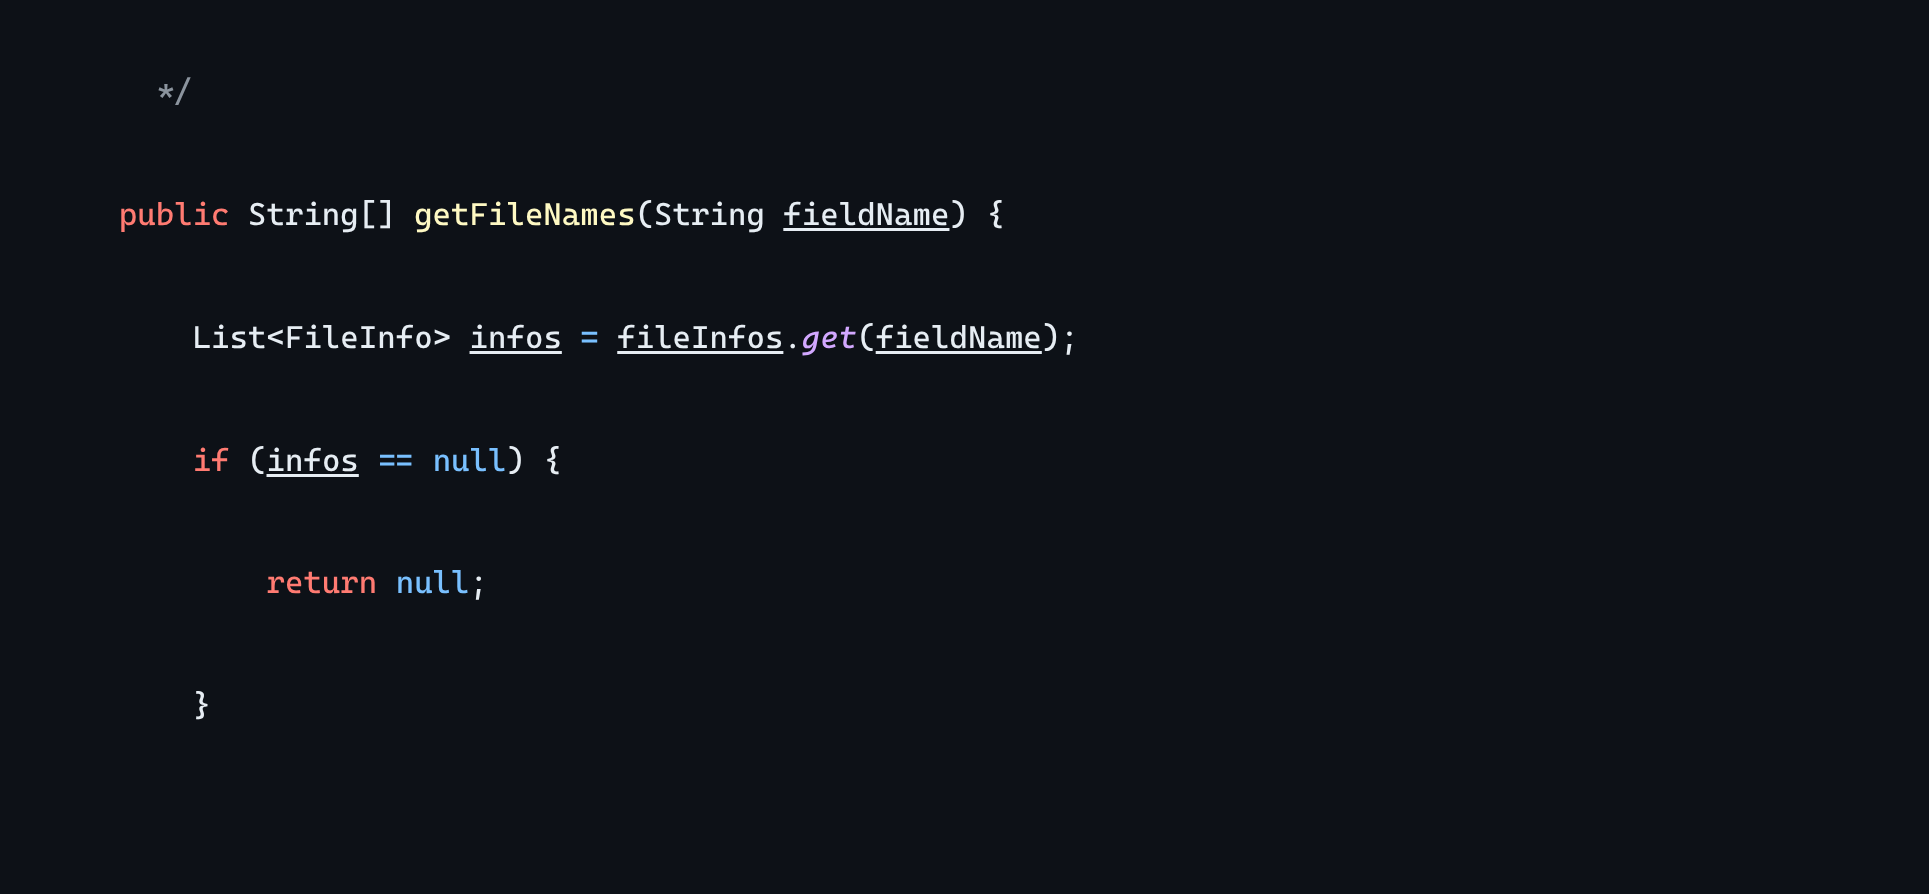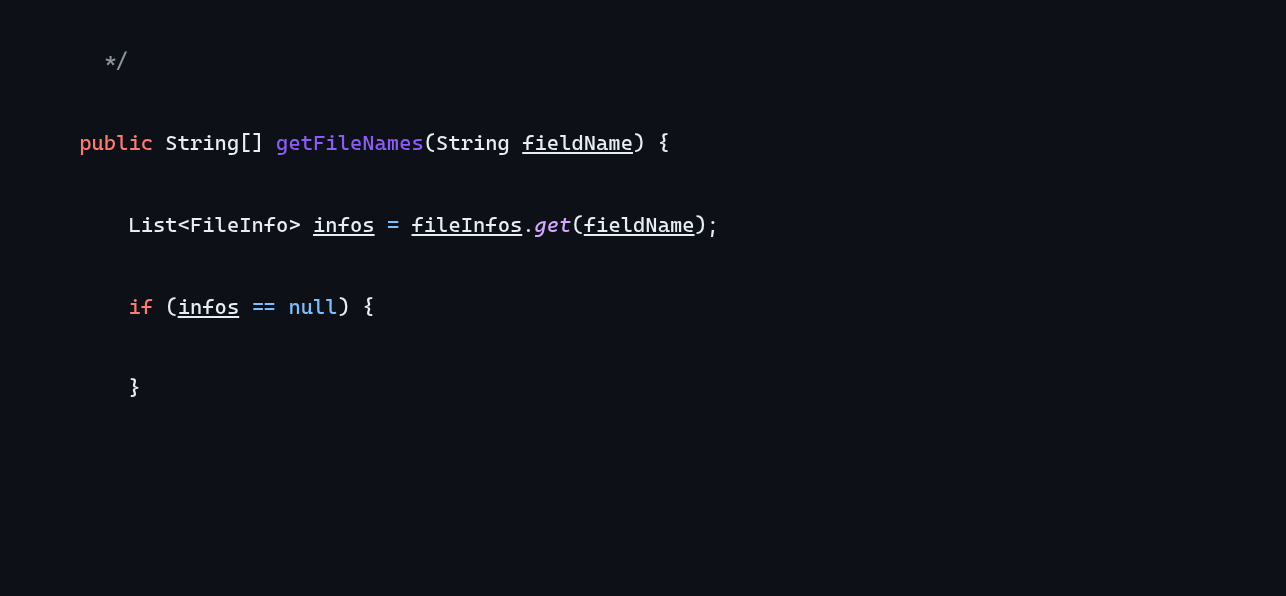--- a/index.html
+++ b/index.html
@@ -22,35 +22,36 @@
       padding: 0 30px;
       white-space: pre;
     }
     .line {
       display: block;
       min-height: 1.95em;
     }
     .comment { color: #8b949e; }
     .keyword { color: #ff7b72; }
     .type { color: #e6edf3; margin-top: 28px; }
-    .method-name { color: #8b5cf6; }
+    .method-name { color: #fef9c3; }
     .method-call { color: #d2a8ff; font-style: italic; }
     .identifier { color: #e6edf3; text-decoration: underline; }
     .punctuation { color: #e6edf3; }
     .operator { color: #79c0ff; }
     .null-kw { color: #79c0ff; text-align: center; }
   </style>
 </head>
 <body>
 
 <div class="code-container">
 <span class="line">     <span class="comment"> */</span></span>
 <span class="line">    <span class="keyword">public</span> <span class="type">String</span><span class="punctuation">[]</span> <span class="method-name">getFileNames</span><span class="punctuation">(</span><span class="type">String</span> <span class="identifier">fieldName</span><span class="punctuation">)</span> <span class="punctuation">{</span></span>
 <span class="line">        <span class="type">List</span><span class="punctuation">&lt;</span><span class="type">FileInfo</span><span class="punctuation">&gt;</span> <span class="identifier">infos</span> <span class="operator">=</span> <span class="identifier">fileInfos</span><span class="punctuation">.</span><span class="method-call">get</span><span class="punctuation">(</span><span class="identifier">fieldName</span><span class="punctuation">)</span><span class="punctuation">;</span></span>
 <span class="line">        <span class="keyword">if</span> <span class="punctuation">(</span><span class="identifier">infos</span> <span class="operator">==</span> <span class="null-kw">null</span><span class="punctuation">)</span> <span class="punctuation">{</span></span>
+<span class="line">            <span class="keyword">return</span> <span class="null-kw">null</span><span class="punctuation">;</span></span>
 <span class="line">        <span class="punctuation">}</span></span>
 <span class="line"> </span>
 
 
 
 
 
 
 
 </div>

